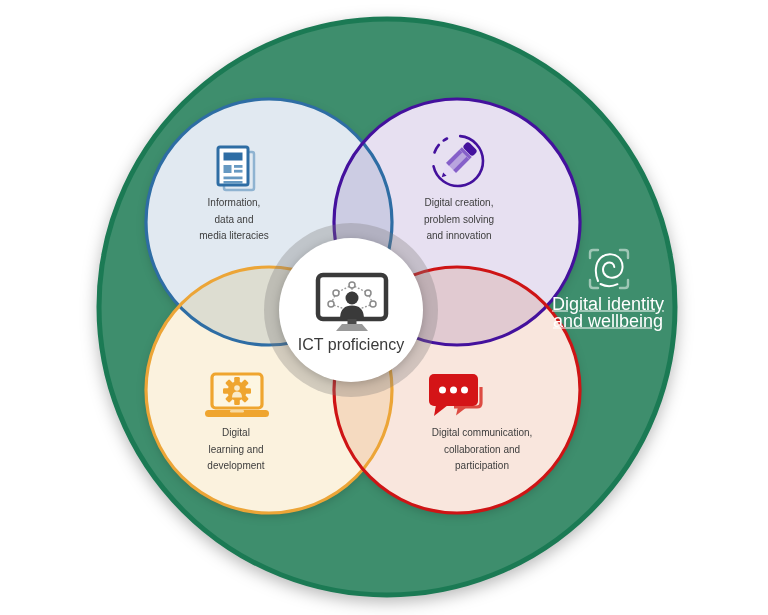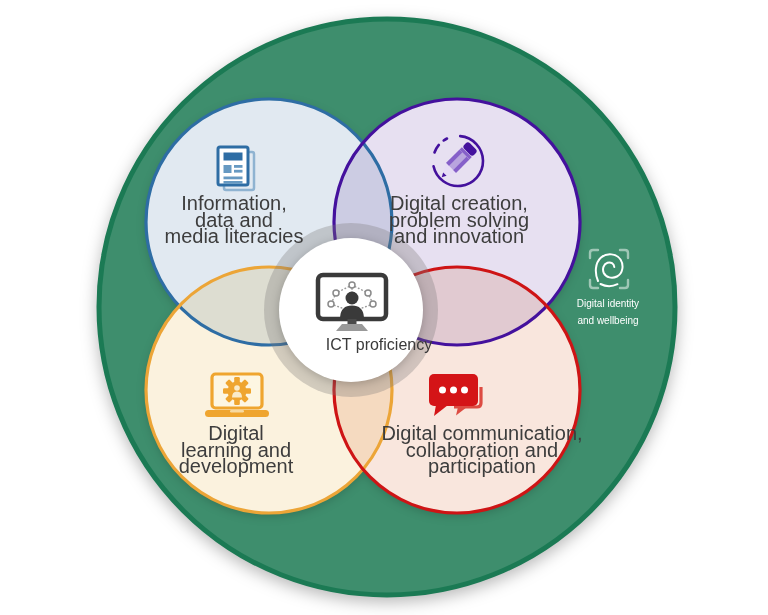--- a/index.html
+++ b/index.html
@@ -5,25 +5,25 @@
 <style>
   html,body { margin:0; padding:0; background:#ffffff; }
   #stage {
     position:relative; width:768px; height:615px; overflow:hidden;
     font-family:"Liberation Sans", sans-serif; background:#ffffff;
   }
   #stage svg { position:absolute; left:0; top:0; }
   .label {
     position:absolute; transform:translate(-50%,-50%);
     text-align:center; white-space:pre-line;
-    font-size:20px; line-height:16.5px; color:#3D3D3D;
+    font-size:10px; line-height:16.5px; color:#3D3D3D;
     pointer-events:none;
   }
   .label.center-label { font-size:16px; color:#3A3A3A; }
-  .label.identity-label { color:#FFFFFF; font-size:10px; }
+  .label.identity-label { color:#FFFFFF; font-size:18px;text-decoration:underline; }
 </style>
 </head>
 <body>
 
 <div id="stage">
 
 <svg width="768" height="615" viewBox="0 0 768 615">
 
   <defs>
     <clipPath id="screenClip">
@@ -154,16 +154,16 @@
 media literacies</div>
   <div class="label" style="left:459px; top:220px;">Digital creation,
 problem solving
 and innovation</div>
   <div class="label" style="left:236px; top:450px;">Digital
 learning and
 development</div>
   <div class="label" style="left:460px; top:450px;margin-left:22px;">Digital communication,
 collaboration and
 participation</div>
-  <div class="label center-label" style="left:351px; top:345px;margin-left:28px;">ICT proficiency</div>
+  <div class="label center-label" style="left:351px; top:345px;">ICT proficiency</div>
   <div class="label identity-label" style="left:608px; top:312px;">Digital identity
 and wellbeing</div>
 </div>
 
 </body></html>

